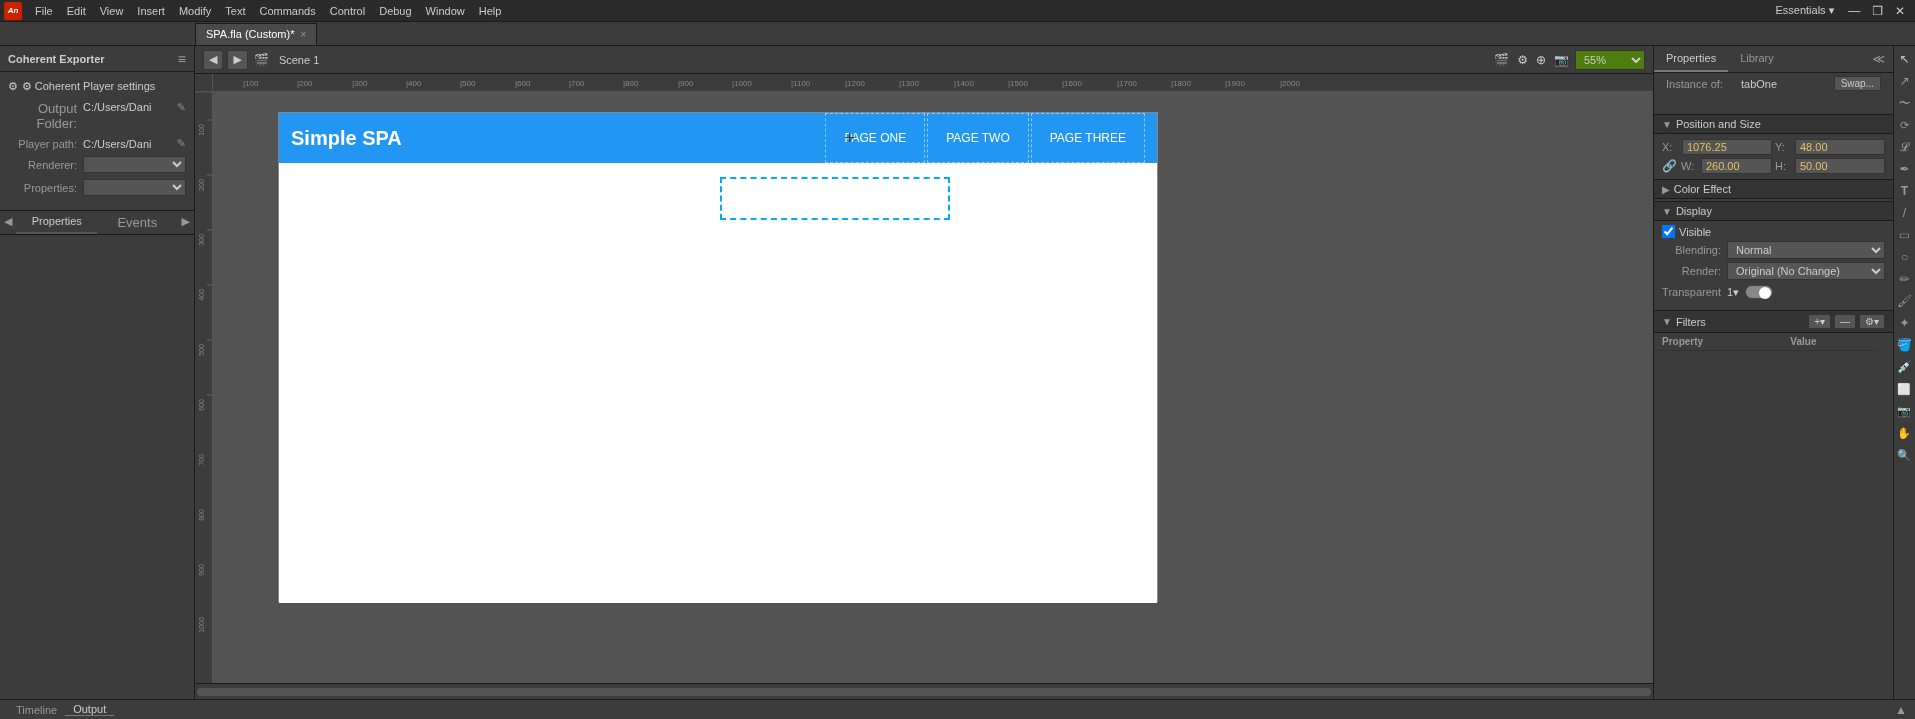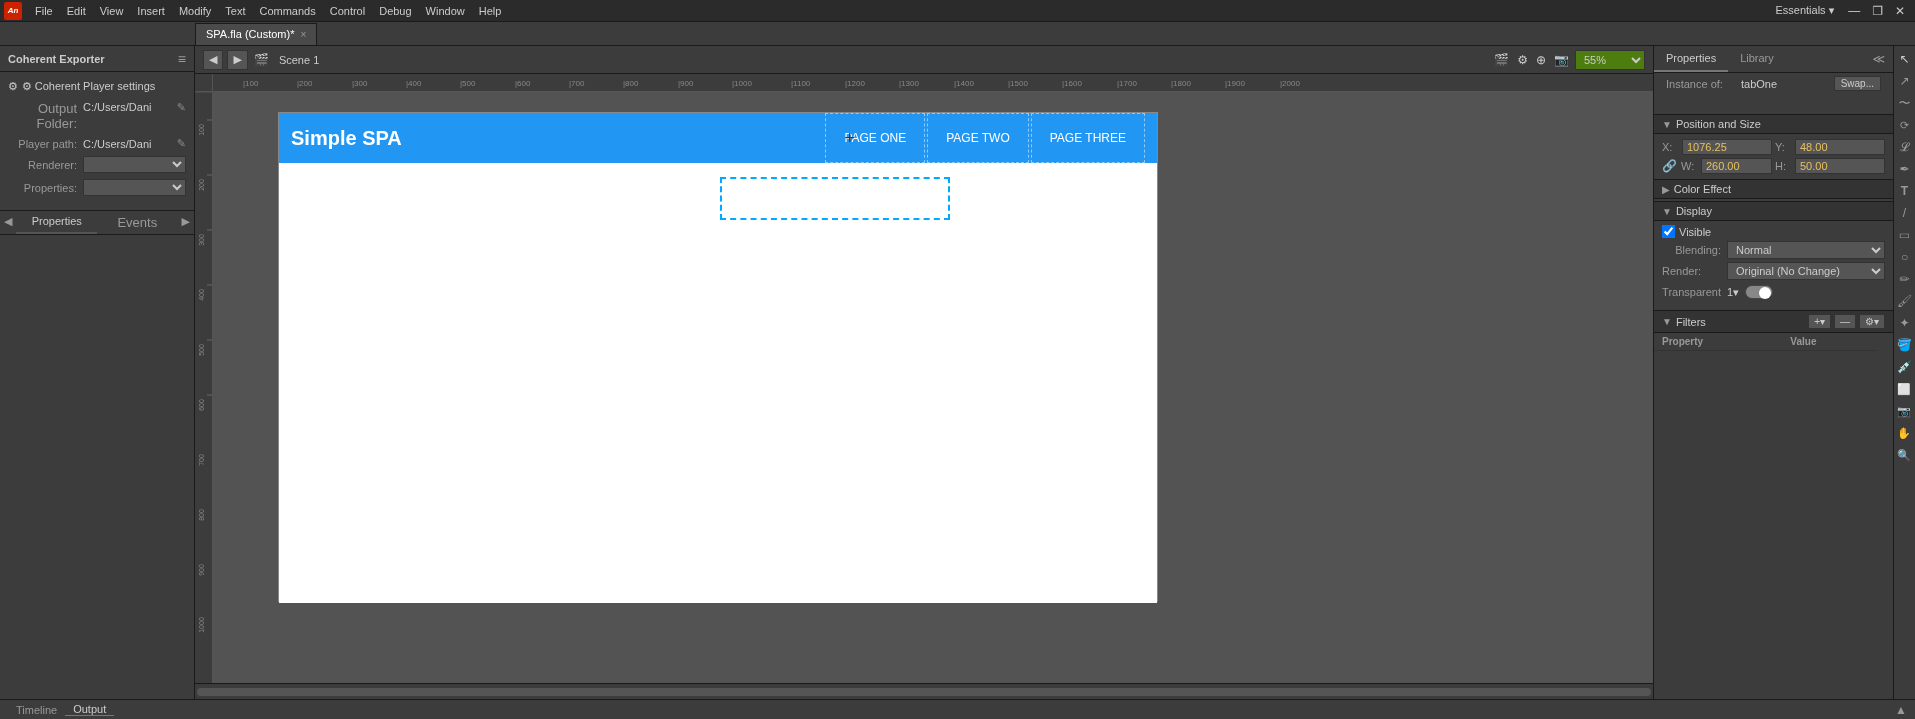--- a/index.html
+++ b/index.html
@@ -244,21 +244,21 @@
       </div>
       <div style="display:flex;align-items:center;margin-bottom:3px;">
         <span style="font-size:11px;color:#999;width:65px;text-align:right;padding-right:6px;">Blending:</span>
         <select style="flex:1;background:#555;border:1px solid #333;color:#ccc;font-size:11px;padding:1px 4px;cursor:pointer;">
           <option>Normal</option>
           <option>Multiply</option>
           <option>Screen</option>
         </select>
       </div>
       <div style="display:flex;align-items:center;margin-bottom:3px;">
-        <span style="font-size:11px;color:#999;width:65px;text-align:left;padding-right:6px;">Render:</span>
+        <span style="font-size:11px;color:#999;width:65px;text-align:right;padding-right:6px;">Render:</span>
         <select style="flex:1;background:#555;border:1px solid #333;color:#ccc;font-size:11px;padding:1px 4px;cursor:pointer;">
           <option>Original (No Change)</option>
           <option>Cache as Bitmap</option>
         </select>
       </div>
       <div style="display:flex;align-items:center;margin-bottom:3px;padding:2px 0;">
         <span style="font-size:11px;color:#999;width:65px;text-align:right;padding-right:6px;">Transparent</span>
         <span style="font-size:11px;color:#ccc;margin-right:6px;">1▾</span>
         <div style="width:28px;height:14px;background:#888;border:1px solid #444;border-radius:7px;cursor:pointer;position:relative;">
           <div style="width:12px;height:12px;background:white;border-radius:6px;position:absolute;right:1px;top:1px;"></div>

